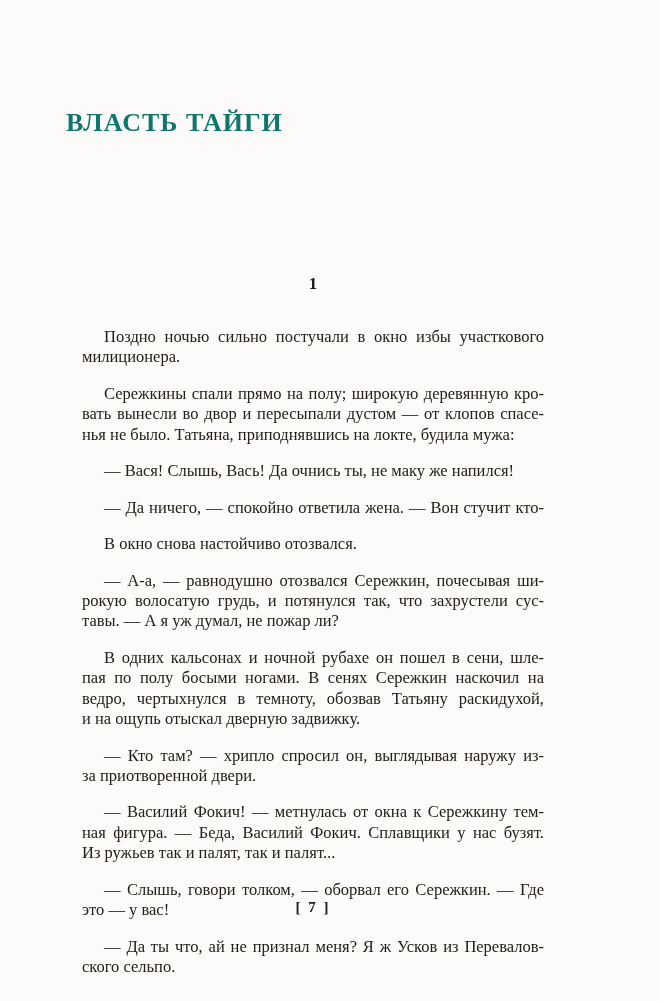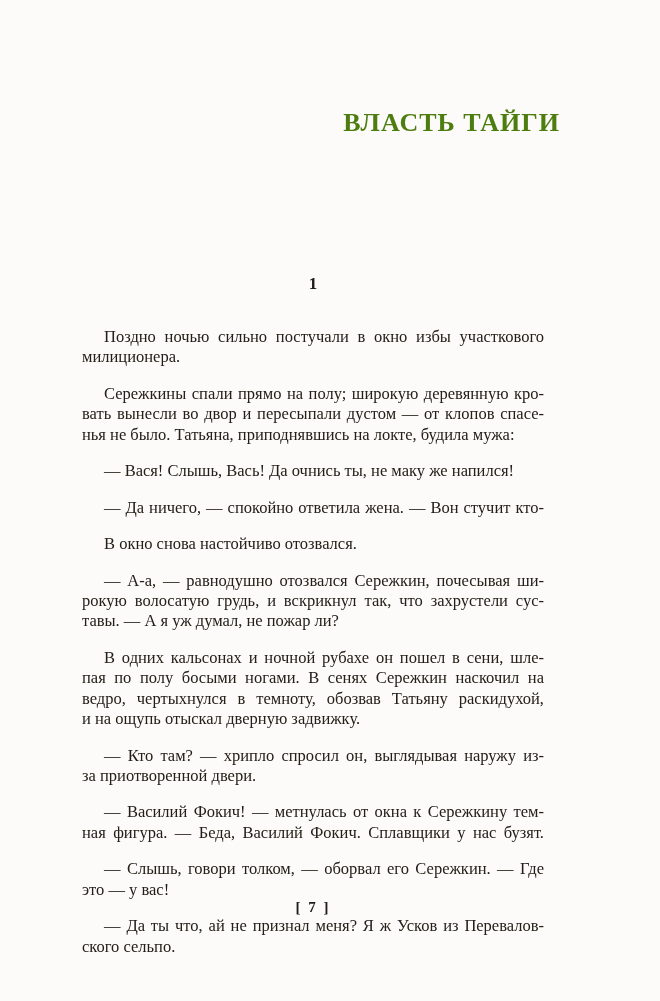--- a/index.html
+++ b/index.html
@@ -15,26 +15,26 @@
     overflow: hidden;
     font-family: "Liberation Serif", "DejaVu Serif", serif;
     color: #242019;
   }
   .title {
     position: absolute;
     left: 66px;
     top: 106px;
     width: 494px;
     margin: 0;
-    text-align: right;
+    text-align: left;
     font-size: 26px;
     line-height: 34px;
     font-weight: 700;
     letter-spacing: 1px;
-    color: #4d7c0f;
+    color: #0f766e;
   }
   .chapter-num {
     position: absolute;
     left: 66px;
     top: 273px;
     width: 494px;
     text-align: center;
     font-size: 17px;
     line-height: 22px;
     font-weight: 700;
@@ -99,36 +99,37 @@
         <div class="line first endline">— Вася! Слышь, Вась! Да очнись ты, не маку же напился!</div>
       </div>
       <div class="para">
         <div class="line first">— Да ничего, — спокойно ответила жена. — Вон стучит кто-</div>
       </div>
       <div class="para">
         <div class="line first endline">В окно снова настойчиво отозвался.</div>
       </div>
       <div class="para">
         <div class="line first">— А-а, — равнодушно отозвался Сережкин, почесывая ши-</div>
-        <div class="line">рокую волосатую грудь, и вскрикнул так, что захрустели сус-</div>
+        <div class="line">рокую волосатую грудь, и потянулся так, что захрустели сус-</div>
         <div class="line endline">тавы. — А я уж думал, не пожар ли?</div>
       </div>
       <div class="para">
         <div class="line first">В одних кальсонах и ночной рубахе он пошел в сени, шле-</div>
         <div class="line">пая по полу босыми ногами. В сенях Сережкин наскочил на</div>
         <div class="line">ведро, чертыхнулся в темноту, обозвав Татьяну раскидухой,</div>
         <div class="line endline">и на ощупь отыскал дверную задвижку.</div>
       </div>
       <div class="para">
         <div class="line first">— Кто там? — хрипло спросил он, выглядывая наружу из-</div>
         <div class="line endline">за приотворенной двери.</div>
       </div>
       <div class="para">
         <div class="line first">— Василий Фокич! — метнулась от окна к Сережкину тем-</div>
         <div class="line">ная фигура. — Беда, Василий Фокич. Сплавщики у нас бузят.</div>
+        <div class="line endline">Из ружьев так и палят, так и палят...</div>
       </div>
       <div class="para">
         <div class="line first">— Слышь, говори толком, — оборвал его Сережкин. — Где</div>
         <div class="line endline">это — у вас!</div>
       </div>
       <div class="para">
         <div class="line first">— Да ты что, ай не признал меня? Я ж Усков из Перевалов-</div>
         <div class="line endline">ского сельпо.</div>
       </div>
     </div>

